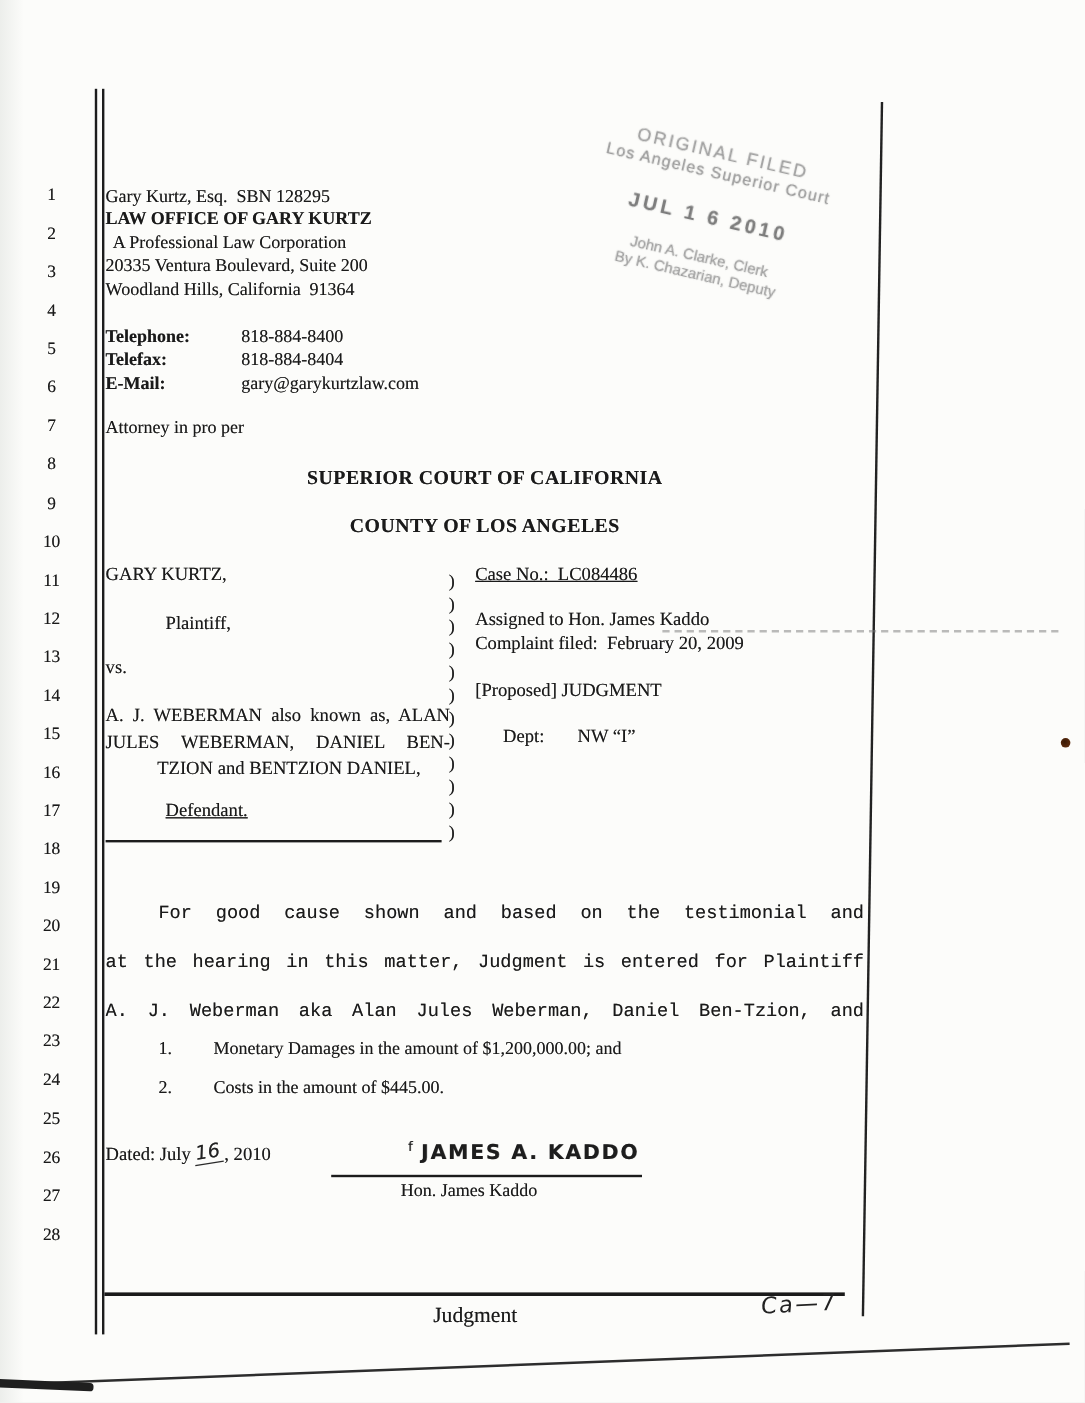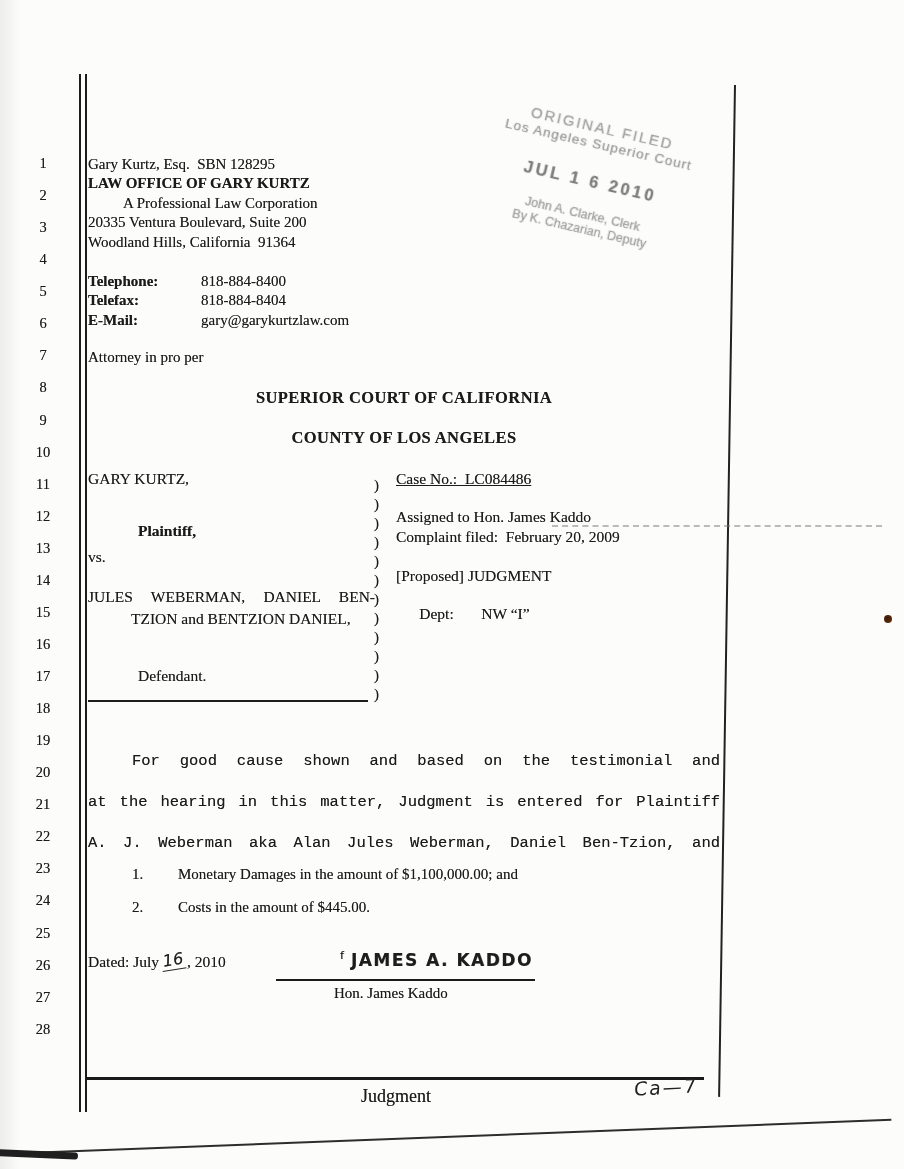--- a/index.html
+++ b/index.html
@@ -29,21 +29,21 @@
   }
   
   .vrule{ position:absolute; width:1.8px; background:#1c1c1c; }
   .vrule.a{ left:79px; top:74px; height:1038px; }
   .vrule.b{ left:85px; top:74px; height:1038px; }
   .vrule.right{ left:734px; top:85px; height:1012px; transform:rotate(.9deg); transform-origin:top center; background:#222; }
 
   
   .addr{ left:88px; top:155px; font-size:15px; line-height:19.4px; }
   .addr .firm{ font-weight:bold; }
-  .addr .indent{ padding-left:6px;margin-left:29px; }
+  .addr .indent{ padding-left:6px; }
   .contacts{ left:88px; top:272px; font-size:15px; line-height:19.4px; }
   .contacts .lbl{ display:inline-block; width:113px;font-weight:bold; }
   .propper{ left:88px; top:349px; font-size:15px; }
 
   
   .stamp{
     left:478px; top:118px; width:226px; text-align:center;
     transform:rotate(13deg); transform-origin:center;
     color:var(--stamp); filter:blur(.35px); text-shadow:0 0 1px rgba(140,140,140,.8);
     font-family:"Liberation Sans", sans-serif;
@@ -54,26 +54,26 @@
   .stamp .s3{ font-size:12.5px; margin-top:17px; opacity:.8; }
   .stamp .s4{ font-size:12.5px; margin-top:1px; opacity:.8; }
 
   
   .court1{ left:88px; top:388px; width:632px; text-align:center; font-size:16.5px; font-weight:bold; letter-spacing:.4px; }
   .court2{ left:88px; top:428px; width:632px; text-align:center; font-size:16.5px; font-weight:bold; letter-spacing:.4px; }
 
   
   .parties{ left:88px; top:470px; width:287px; font-size:15.5px; }
   .p-plaintiff{ position:absolute; left:0; top:0; }
-  .p-role{ position:absolute; left:50px; top:52px;font-weight:bold; }
+  .p-role{ position:absolute; left:50px; top:41px; }
   .p-vs{ position:absolute; left:0; top:78px; }
   .def-lines{ position:absolute; left:0; top:116px; width:287px; line-height:22px; }
   .def-lines div{ text-align:justify; text-align-last:justify; }
   .def-lines div:last-child{ text-align-last:left;padding-left:43px; }
-  .p-defrole{ position:absolute; left:50px; top:197px; }
+  .p-defrole{ position:absolute; left:50px; top:197px;text-decoration:underline; }
   .p-underline{ position:absolute; left:0; top:230px; width:280px; height:2.2px; background:#1d1d1d; }
 
   .parens{
     left:374px; top:477px; height:226px; display:flex; flex-direction:column;
     justify-content:space-between; font-size:15px;
   }
   .caseinfo{ left:396px; top:470px; font-size:15.5px; }
   .ci{ position:absolute; white-space:pre-wrap; width:330px; }
   .ci.c1{ top:0;text-decoration:underline; }
   .ci.c2{ top:38px; }
@@ -192,20 +192,21 @@
 
   <div class="abs court1 t">SUPERIOR COURT OF CALIFORNIA</div>
   <div class="abs court2 t">COUNTY OF LOS ANGELES</div>
 
   <div class="abs parties t">
     <div class="p-plaintiff">GARY KURTZ,</div>
     <div class="p-role">Plaintiff,</div>
     <div class="p-vs">vs.</div>
     <div class="def-lines">
 
+    <div>A. J. WEBERMAN also known as, ALAN</div>
         <div>JULES WEBERMAN, DANIEL BEN-</div>
         <div>TZION and BENTZION DANIEL,</div>
       </div>
     <div class="p-defrole">Defendant.</div>
     <div class="p-underline"></div>
   </div>
 
   <div class="abs parens t">
 
   <div>)</div>
@@ -236,21 +237,21 @@
   <div class="abs ink-dot"></div>
 
   <div class="abs body-par t">
 
   <div>For good cause shown and based on the testimonial and documentary evidence presented</div>
       <div>at the hearing in this matter, Judgment is entered for Plaintiff Gary Kurtz and against Defendant</div>
       <div>A. J. Weberman  aka Alan Jules Weberman, Daniel Ben-Tzion, and Bentzion Daniel, as follows:</div>
     </div>
   <div class="abs item i1 t">
     <span class="num">1.</span>
-    <span class="itxt">Monetary Damages in the amount of $1,100,000.00; and</span>
+    <span class="itxt">Monetary Damages in the amount of $1,200,000.00; and</span>
   </div>
   <div class="abs item i2 t">
     <span class="num">2.</span>
     <span class="itxt">Costs in the amount of $445.00.</span>
   </div>
 
   <div class="abs dated t">
     <span>Dated: July </span><span class="scrawl-day">16</span><span>, 2010</span>
   </div>
   <div class="abs sig-line"></div>

